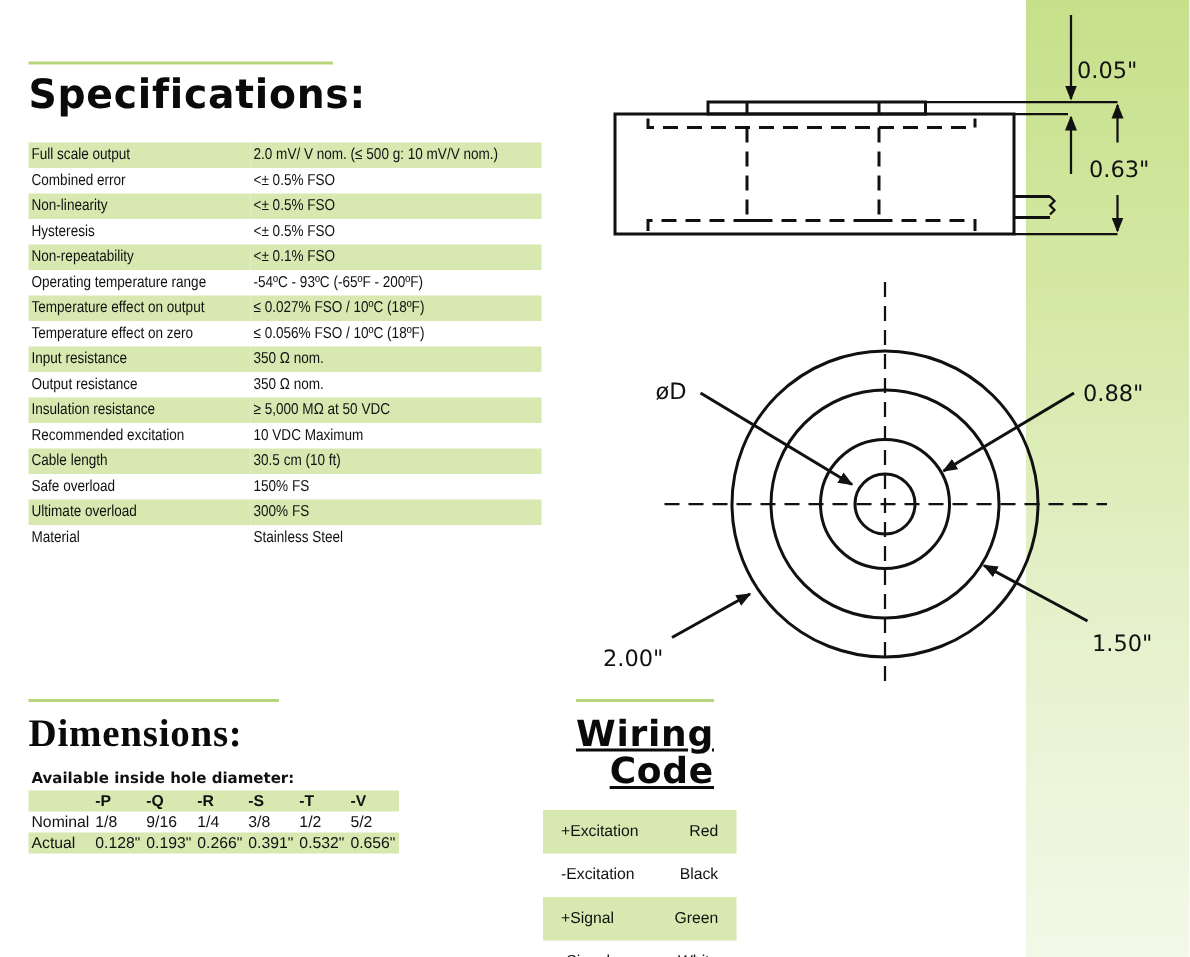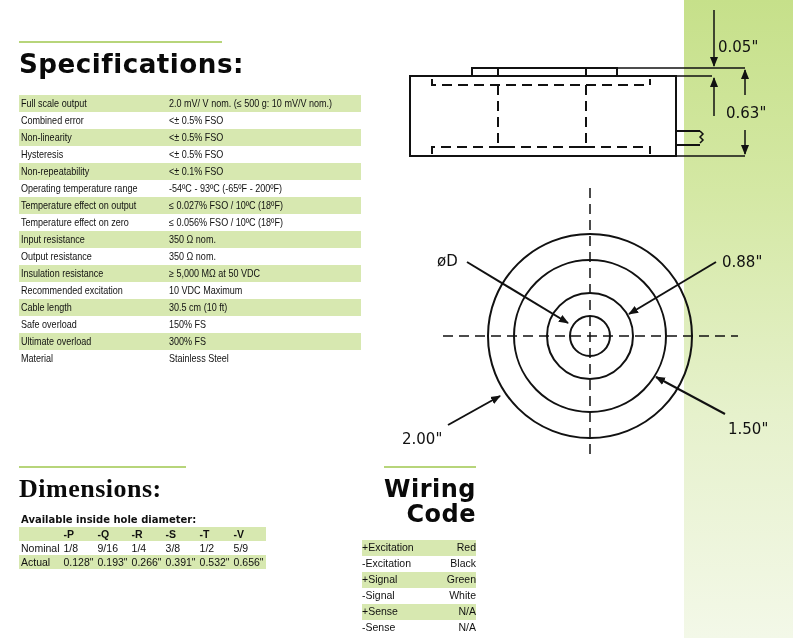--- a/index.html
+++ b/index.html
@@ -29,21 +29,21 @@
   .narrow { display:inline-block; transform:scaleX(0.86); transform-origin:left center; }
   .dims-sub {
     position:absolute; left:21px; top:514px; font-family:"DejaVu Sans", sans-serif;
     font-weight:bold; font-size:10px;
   }
   .dims-table { position:absolute; left:19px; top:527px; border-collapse:collapse; width:227px; }
   .dims-table td { font-size:10.5px; line-height:14px; height:14px; padding:0 2px; white-space:nowrap; }
   .dims-table tr.hl td { background:#d7e8b0; }
   .dims-table tr.head td { font-weight:bold; }
   .wire-table { position:absolute; left:362px; top:540px; width:114px; border-collapse:collapse; }
-  .wire-table td { font-size:10.5px; line-height:15.3px; height:16px; padding:0 0; white-space:nowrap; }
+  .wire-table td { font-size:10.5px; line-height:15.3px; height:29px; padding:0 12px; white-space:nowrap; }
   .wire-table tr.hl td { background:#d7e8b0; }
   .wire-table td.v { text-align:right; }
   svg.draw { position:absolute; left:0; top:0; }
   .dimlabel { font-family:"DejaVu Sans", sans-serif; font-size:15px; fill:#111; }
 </style>
 </head>
 <body>
 
 <div class="greenband"></div>
 
@@ -133,36 +133,36 @@
         <td>-T</td>
         <td>-V</td>
       </tr>
       <tr>
         <td>Nominal</td>
         <td>1/8</td>
         <td>9/16</td>
         <td>1/4</td>
         <td>3/8</td>
         <td>1/2</td>
-        <td>5/9</td>
+        <td>5/2</td>
       </tr>
       <tr class="hl">
         <td>Actual</td>
         <td>0.128"</td>
         <td>0.193"</td>
         <td>0.266"</td>
         <td>0.391"</td>
         <td>0.532"</td>
         <td>0.656"</td>
       </tr>
     </tbody>
 </table>
 
 <div class="rule" style="left:384px; top:466px; width:92px;"></div>
-<div class="heading" style="left:362px; top:477px; width:114px; text-align:right; font-size:24px; line-height:25px;">
+<div class="heading" style="left:362px; top:477px; width:114px; text-align:right; font-size:24px; line-height:25px;text-decoration:underline;">
   <div>Wiring</div>
   <div>Code</div>
 </div>
 <table class="wire-table">
   <tbody id="wire-body">
       <tr class="hl">
         <td>+Excitation</td>
         <td class="v">Red</td>
       </tr>
       <tr>

